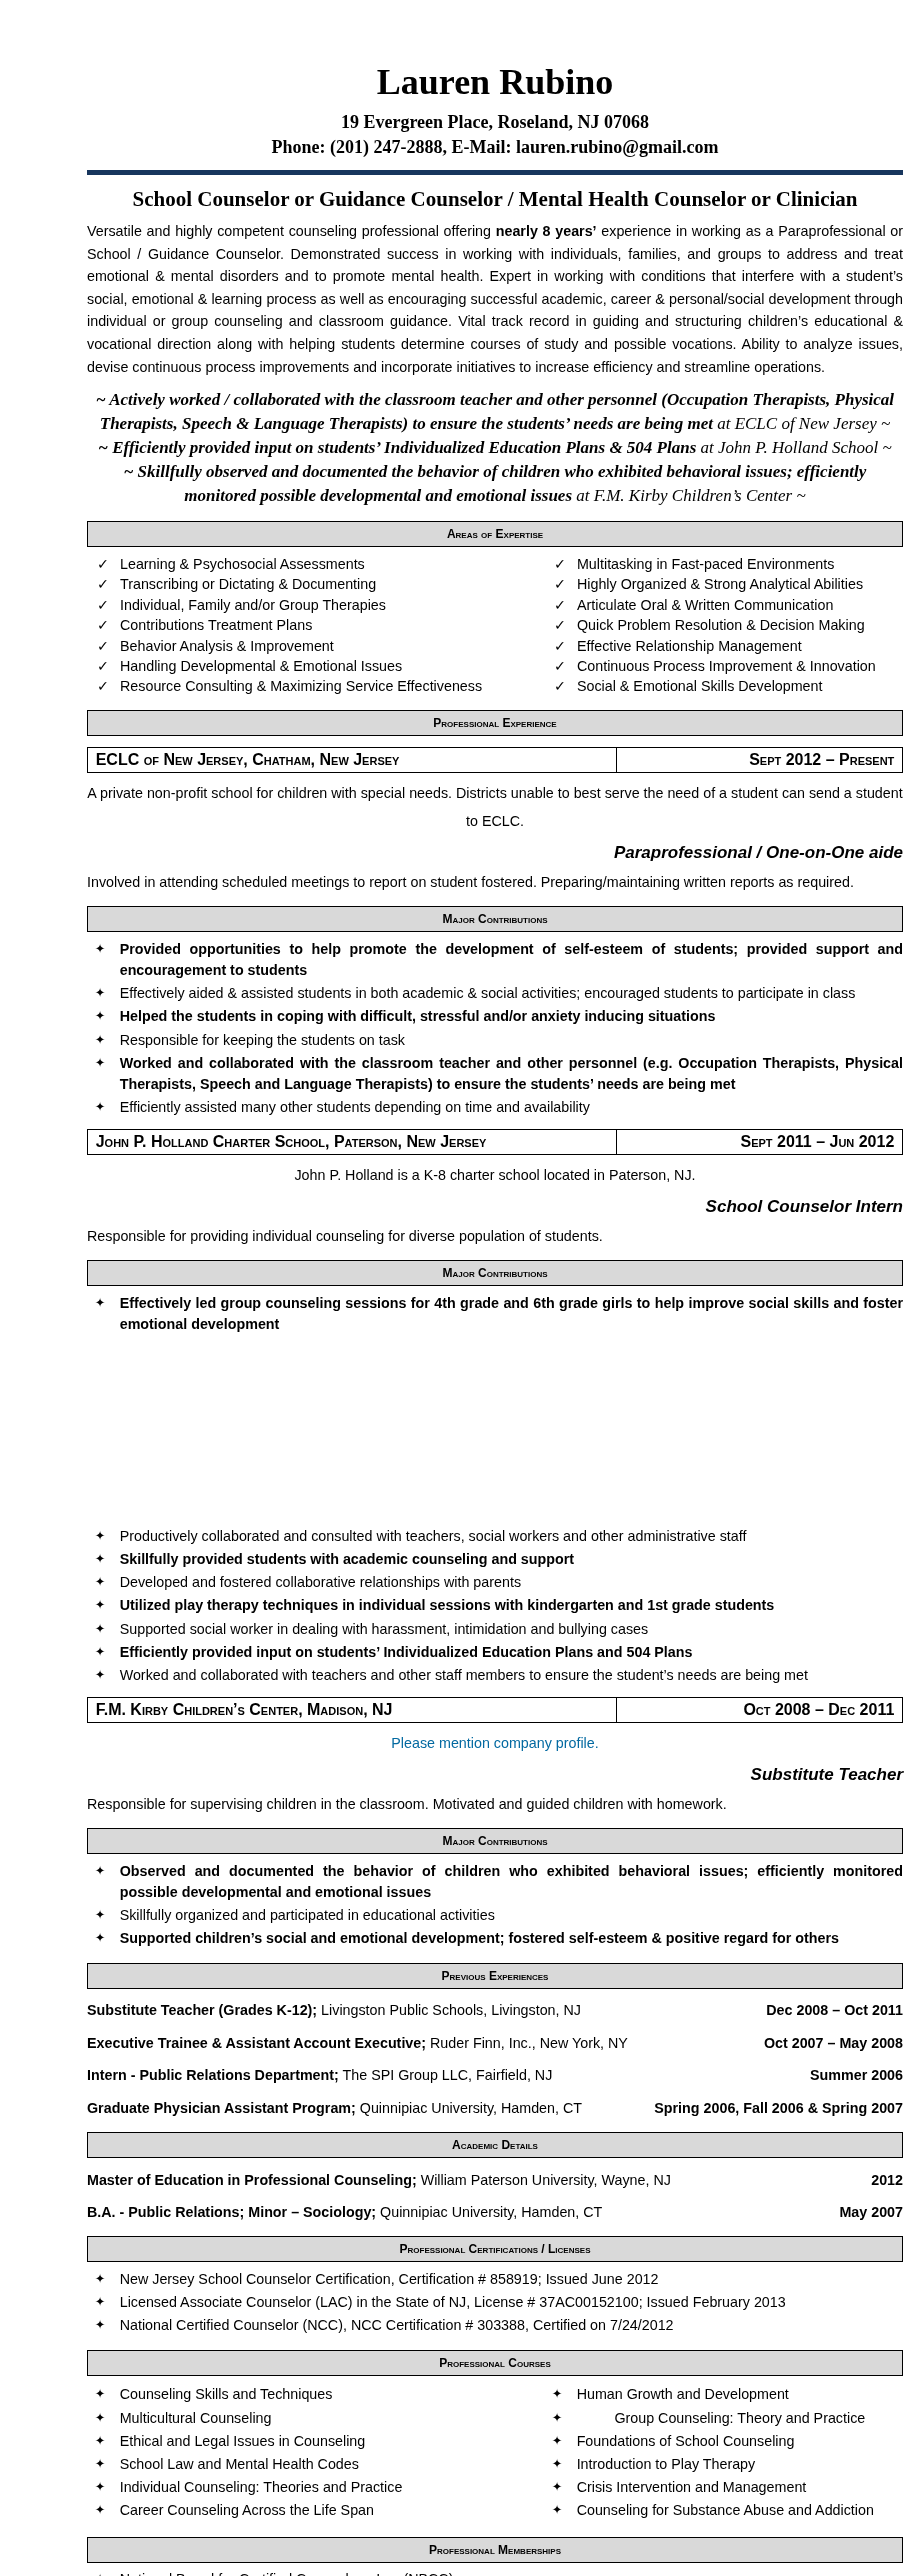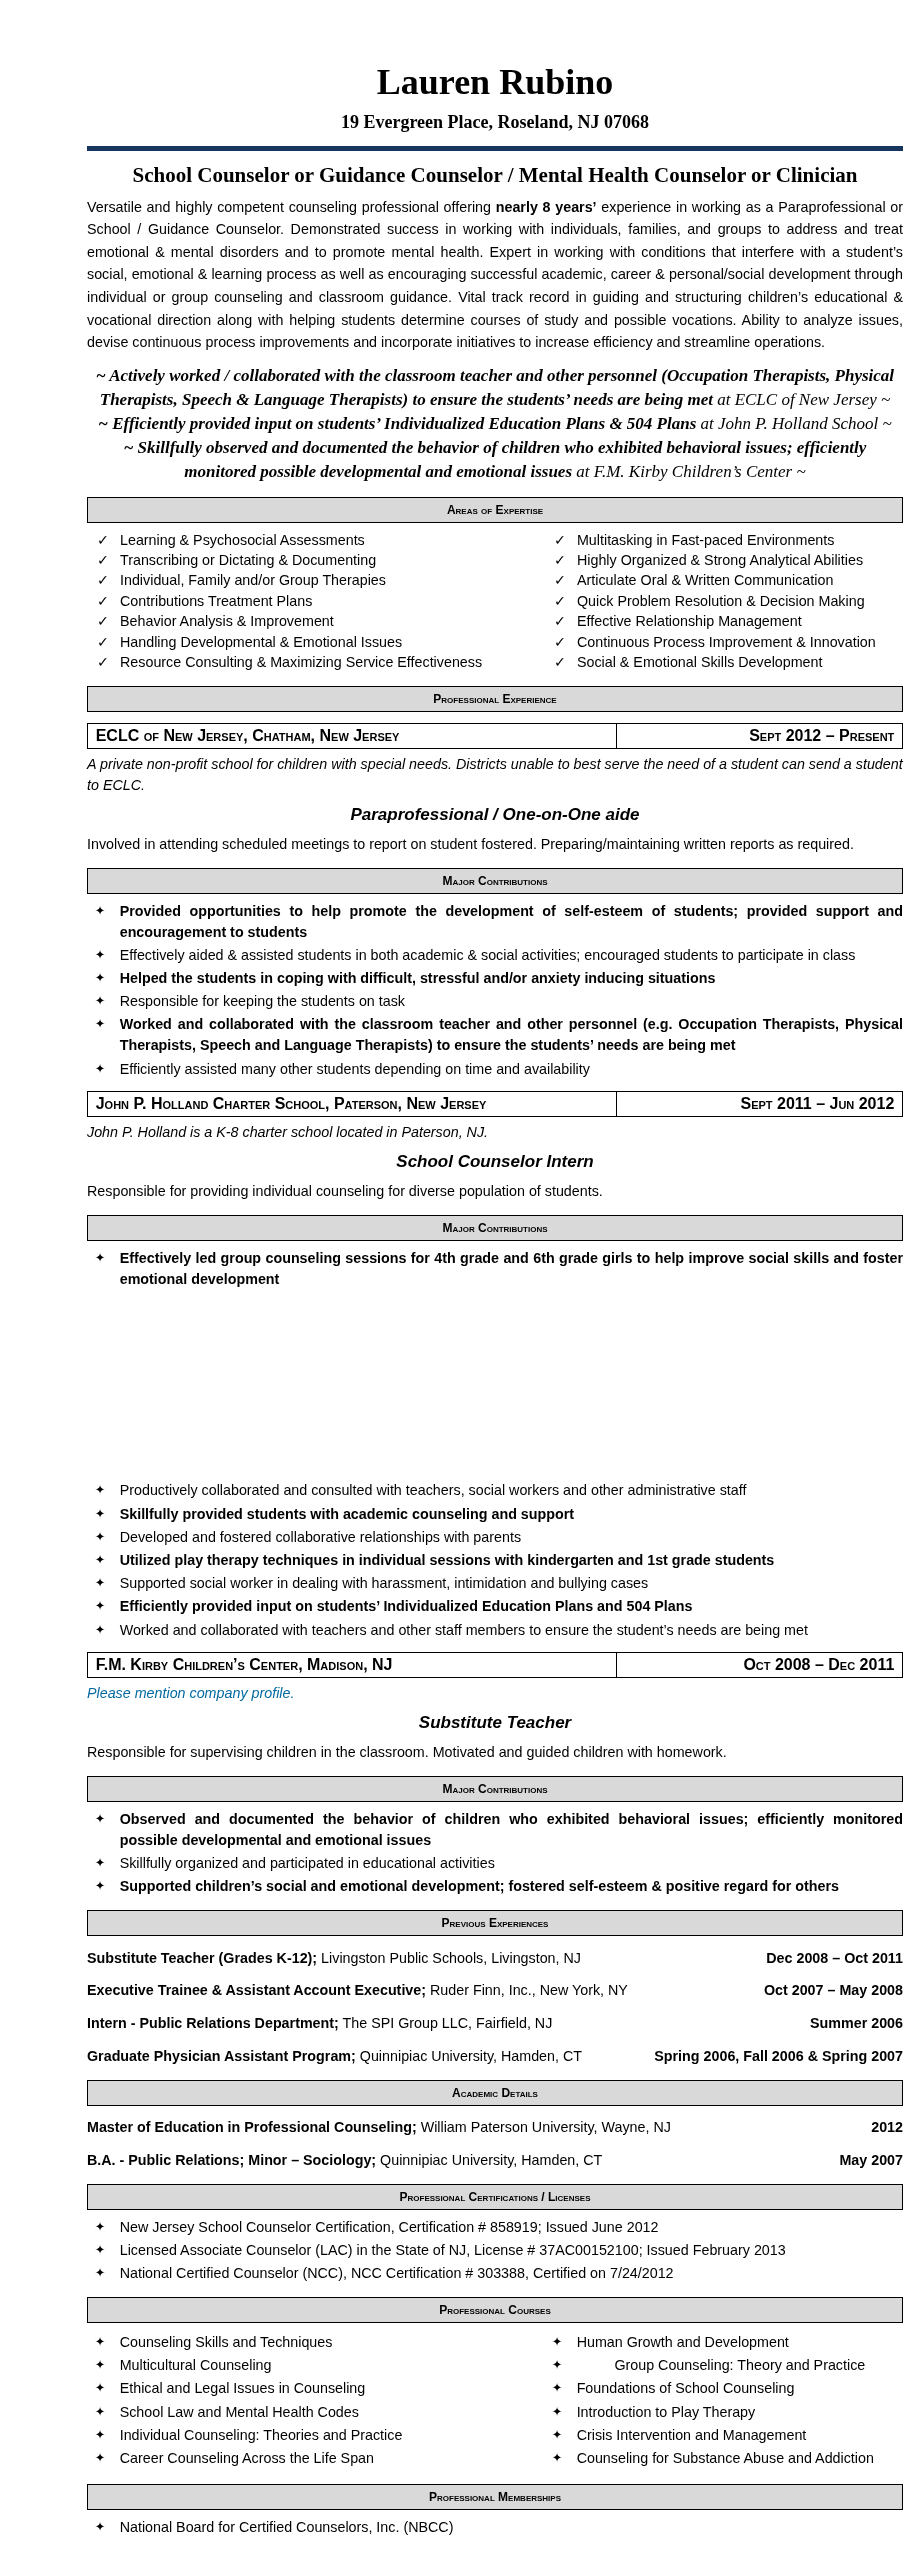--- a/index.html
+++ b/index.html
@@ -25,43 +25,44 @@
   
   .cols{display:flex;margin-top:6.6px;}
   .col-l{width:56%;}
   .col-r{width:44%;}
   .chk{display:flex;line-height:20.4px;}
   .chk .m{width:23px;padding-left:10px;flex:none;}
   
   .comp-row{display:flex;border:1.7px solid #000;margin-top:11px;font-variant:small-caps;font-weight:700;font-size:16px;align-items:stretch;line-height:22px;}
   .comp-row .c{width:63%;border-right:1.1px solid #000;padding:1.1px 7.7px;}
   .comp-row .d{flex:1;text-align:right;padding:1.1px 7.7px;}
-  .about{font-style:italic;margin-top:5.5px;line-height:21px;}
+  .about{text-align:center;margin-top:5.5px;line-height:28px;}
   .note{color:#0369a1;}
-  .role{text-align:center;font-style:italic;font-weight:700;font-size:17px;margin-top:8.8px;}
+  .role{text-align:right;font-style:italic;font-weight:700;font-size:17px;margin-top:8.8px;}
   .intro{text-align:justify;margin-top:8.8px;line-height:21px;}
   
   .bullets{margin-top:6.6px;}
   .bullet{display:flex;line-height:21px;margin:2.2px 0;}
   .bullet .m{width:25px;padding-left:7.7px;flex:none;font-size:12.7px;}
   .bullet .t{flex:1;text-align:justify;}
   .gap-pagebreak{height:182px;}
   
   .exp-row{display:flex;line-height:21px;margin-top:11.6px;}
   .exp-row .l{flex:1;}
   .exp-row .r{flex:none;font-weight:700;padding-left:13.2px;text-align:right;}
 </style>
 </head>
 <body>
 
 <div class="page">
   <div class="content">
 
     <div class="h-name">Lauren Rubino</div>
     <div class="h-addr">19 Evergreen Place, Roseland, NJ 07068</div>
+    <div class="h-contact">Phone: (201) 247-2888, E-Mail: lauren.rubino@gmail.com</div>
     <div class="rule"></div>
     <div class="h-title">School Counselor or Guidance Counselor / Mental Health Counselor or Clinician</div>
 
     <div class="summary"><span>Versatile and highly competent counseling professional offering </span><span class="b">nearly 8 years’</span><span> experience in working as a Paraprofessional or School / Guidance Counselor. Demonstrated success in working with individuals, families, and groups to address and treat emotional &amp; mental disorders and to promote mental health. Expert in working with conditions that interfere with a student’s social, emotional &amp; learning process as well as encouraging successful academic, career &amp; personal/social development through individual or group counseling and classroom guidance. Vital track record in guiding and structuring children’s educational &amp; vocational direction along with helping students determine courses of study and possible vocations. Ability to analyze issues, devise continuous process improvements and incorporate initiatives to increase efficiency and streamline operations.</span></div>
 
     <div class="highlights">
       <div><span class="b">~ Actively worked / collaborated with the classroom teacher and other personnel (Occupation Therapists, Physical Therapists, Speech &amp; Language Therapists) to ensure the students’ needs are being met </span><span>at ECLC of New Jersey ~</span></div>
       <div><span class="b">~ Efficiently provided input on students’ Individualized Education Plans &amp; 504 Plans </span><span>at John P. Holland School ~</span></div>
       <div><span class="b">~ Skillfully observed and documented the behavior of children who exhibited behavioral issues; efficiently monitored possible developmental and emotional issues </span><span>at F.M. Kirby Children’s Center ~</span></div>
     </div>

